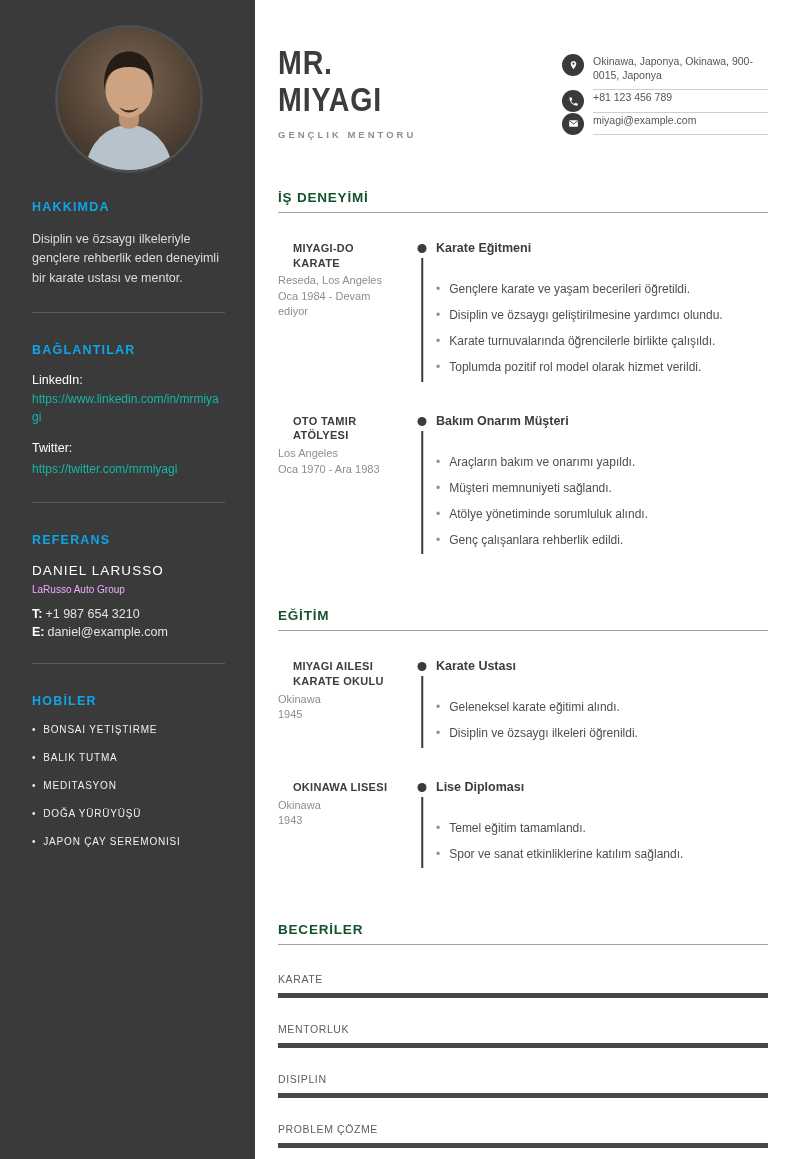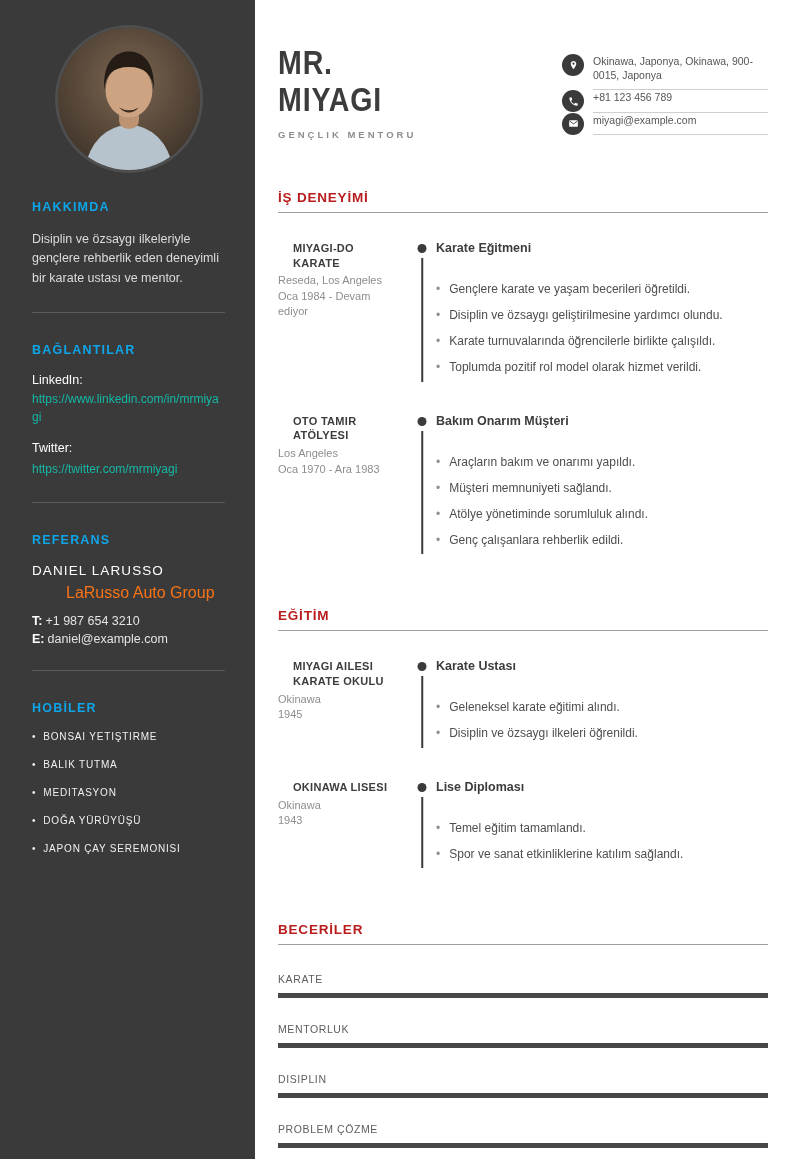--- a/index.html
+++ b/index.html
@@ -11,41 +11,41 @@
   .photo-wrap { width:142px; height:142px; border-radius:50%; overflow:hidden; margin:0 auto;
                 box-shadow:0 0 0 3px rgba(255,255,255,.10); }
   .photo-wrap svg { display:block; width:100%; height:100%; }
   .side-title { color:#0ea5e9; font-size:12.5px; font-weight:bold; letter-spacing:1.2px; margin:30px 0 16px; }
   .side-text { font-size:12.5px; line-height:1.55; color:#dcdcdc; }
   .side-div { border:none; border-top:1px solid #5b5b5b; margin:24px 0 0; }
   .link-group { margin-bottom:15px; }
   .link-label { font-size:12.5px; color:#ffffff; margin-bottom:4px; }
   .link-url { font-size:12px; color:#14b8a6; word-break:break-all; line-height:1.45; display:inline-block; }
   .ref-name { font-size:13.5px; letter-spacing:1.1px; color:#ffffff; margin-bottom:6px; }
-  .ref-company { font-size:16px; color:#f97316; margin-bottom:12px;margin-left:34px; }
+  .ref-company { font-size:10px; color:#f0abfc; margin-bottom:12px; }
   .ref-line { font-size:12.5px; color:#e3e3e3; margin-bottom:4px; }
   .ref-line .lbl { font-weight:bold; color:#ffffff; margin-right:3px; }
   .hobby-list { list-style:none; }
   .hobby-list li { font-size:10px; letter-spacing:.8px; color:#f0f0f0; margin-bottom:17px; display:flex; align-items:baseline; }
   .hobby-list li::before { content:"•"; margin-right:7px; color:#f0f0f0; }
 
   
   .main { flex:1; padding:44px 26px 60px 23px; }
   .top { display:flex; justify-content:space-between; align-items:flex-start; }
   .name { font-size:34px; line-height:1.1; font-weight:bold; color:#3c3c3c; letter-spacing:1px;
           transform:scaleX(.84); transform-origin:0 0; }
   .subtitle { margin-top:10px; font-size:9.5px; font-weight:bold; letter-spacing:3px; color:#8e8e8e; }
   .contact-block { width:206px; margin-top:10px; }
   .contact-row { display:flex; align-items:flex-start; }
   .cicon { width:22px; height:22px; flex:0 0 22px; border-radius:50%; background:#3a3a3a; display:flex; align-items:center; justify-content:center; margin-right:9px; }
   .cicon svg { width:11px; height:11px; }
   .ctext { flex:1; font-size:10.5px; color:#555; line-height:1.35; padding-bottom:7px; border-bottom:1px solid #cfcfcf; }
 
   .main-section { margin-top:50px; }
-  .sec-title { font-size:13.5px; font-weight:bold; letter-spacing:.8px; color:#b91c1c; }
+  .sec-title { font-size:13.5px; font-weight:bold; letter-spacing:.8px; color:#14532d; }
   .sec-rule { border:none; border-top:1.5px solid #9f9f9f; margin:7px 0 28px; }
 
   .entry { display:flex; margin-bottom:28px; }
   .entry:last-child { margin-bottom:0; }
   .entry-left { flex:0 0 130px; width:130px; padding-right:6px; }
   .entry-company { font-size:11px; font-weight:bold; color:#3c3c3c; letter-spacing:.3px; line-height:1.35; margin-bottom:3px;padding-left:15px; }
   .entry-sub { font-size:11px; color:#8d8d8d; line-height:1.4; }
   .entry-timeline { flex:0 0 28px; position:relative; }
   .dot { position:absolute; top:3px; left:50%; transform:translateX(-50%); width:9px; height:9px; border-radius:50%; background:#3b3b3b; }
   .tline { position:absolute; top:17px; bottom:4px; left:50%; transform:translateX(-50%); width:1.5px; background:#3b3b3b; }

